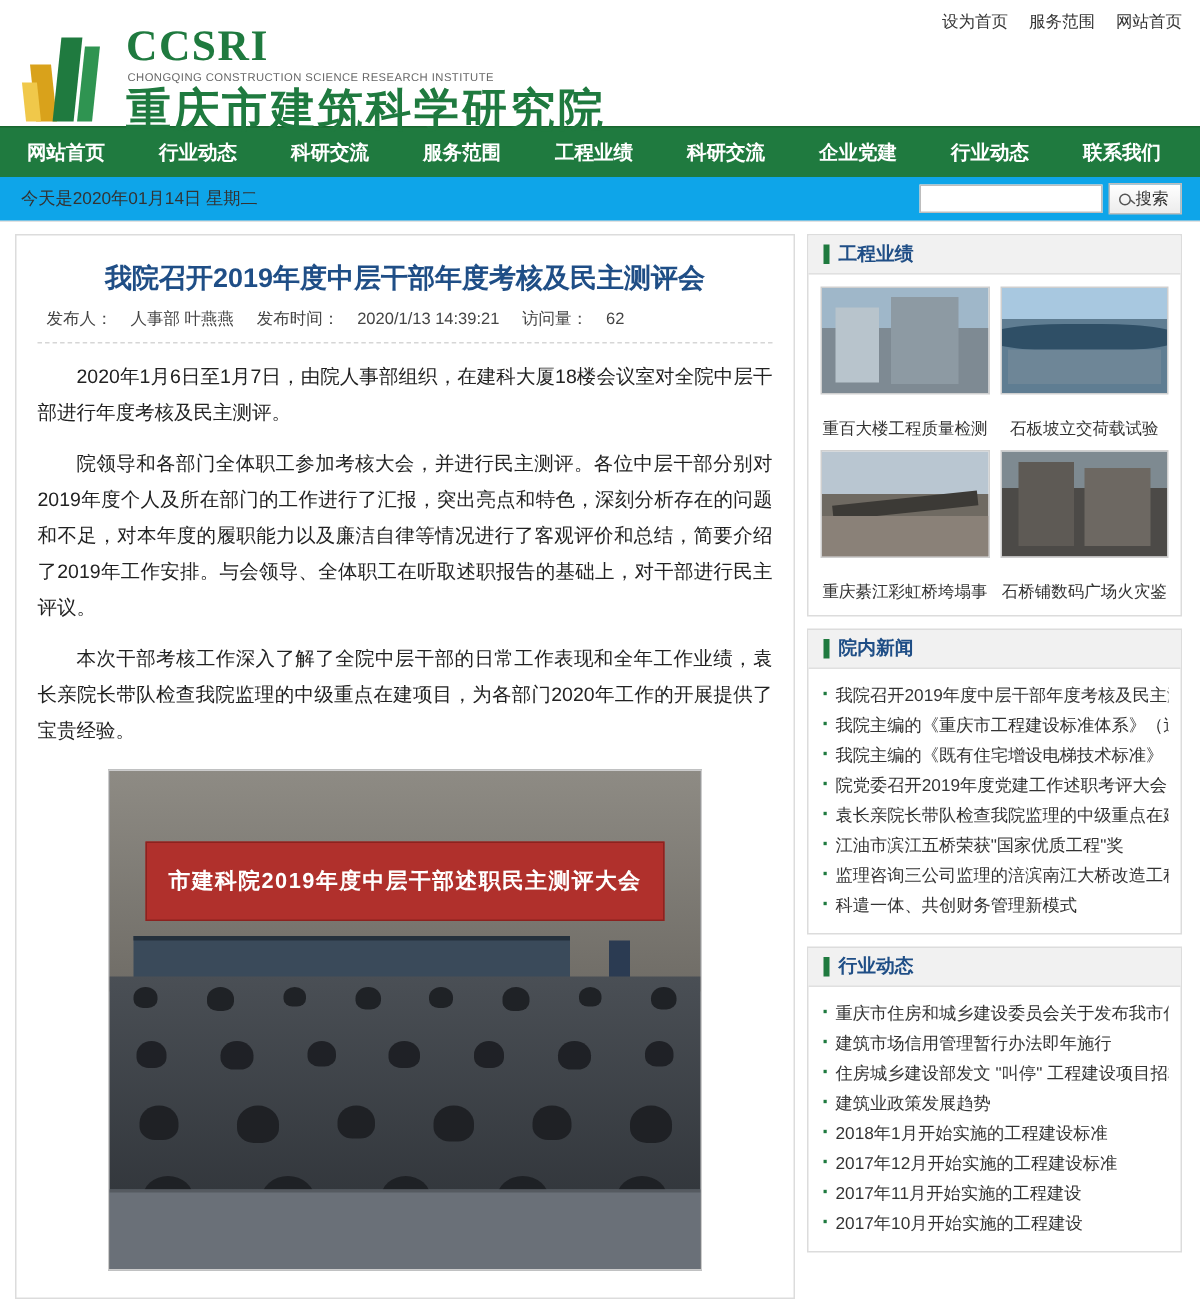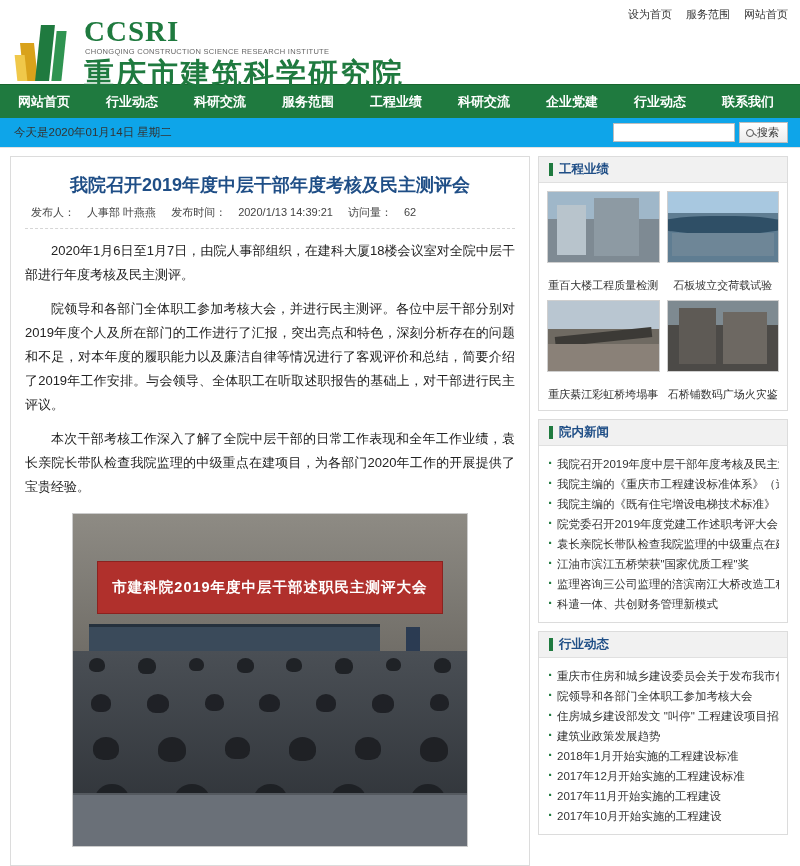--- a/index.html
+++ b/index.html
@@ -476,21 +476,21 @@
       </div>
 
       <div class="panel">
         <div class="panel-head">
           <span class="tag"></span>
           <span>行业动态</span>
         </div>
         <div class="panel-body">
           <ul class="news">
             <li><a href="#">重庆市住房和城乡建设委员会关于发布我市住宅园</a></li>
-            <li><a href="#">院领导和各部门全体职工参加考核大会</a></li>
+            <li><a href="#">建筑市场信用管理暂行办法即年施行</a></li>
             <li><a href="#">住房城乡建设部发文 "叫停" 工程建设项目招标代</a></li>
             <li><a href="#">建筑业政策发展趋势</a></li>
             <li><a href="#">2018年1月开始实施的工程建设标准</a></li>
             <li><a href="#">2017年12月开始实施的工程建设标准</a></li>
             <li><a href="#">2017年11月开始实施的工程建设</a></li>
             <li><a href="#">2017年10月开始实施的工程建设</a></li>
           </ul>
         </div>
       </div>
 

